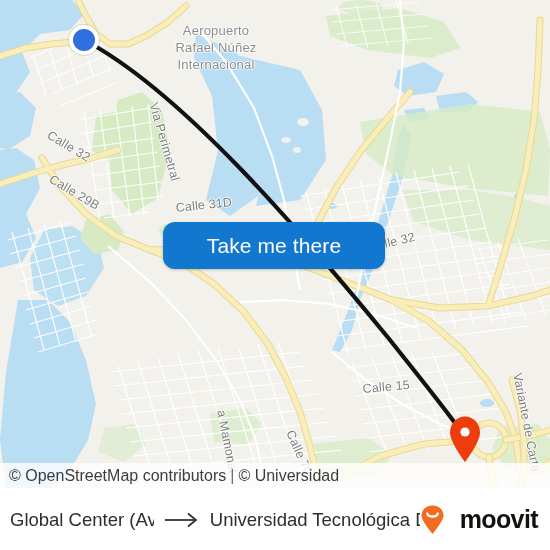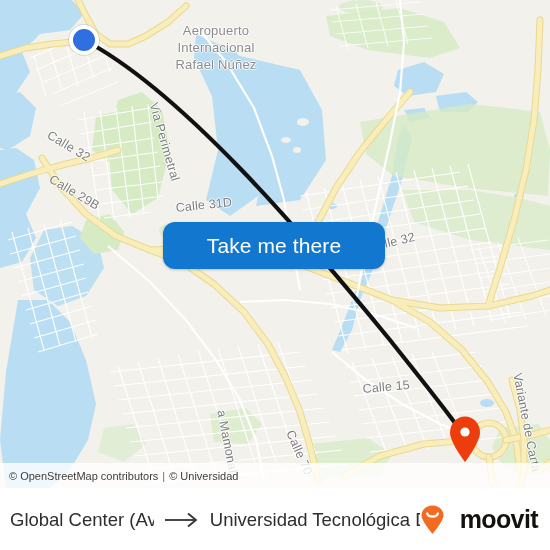--- a/index.html
+++ b/index.html
@@ -79,21 +79,21 @@
     padding: 0;
   }
 
   
   .attrib {
     position: absolute;
     left: 0; bottom: 0;
     width: 550px; height: 25px;
     background: rgba(255,255,255,.80);
     display: flex; align-items: center;
-    font-size: 11px;
+    font-size: 16px;
     color: #3c3c3c;
     padding-left: 9px;
     box-sizing: border-box;
   }
   .attrib .sep { margin: 0 4px; color: #6d6d6d; }
 
   
   .bottombar {
     position: absolute;
     left: 0; top: 488px;
@@ -279,22 +279,22 @@
         <path d="M108,246 L150,282 L186,320 L216,360 L240,400 L256,440 L264,480"></path>
         <path d="M332,352 L366,380 L402,404 L440,424 L472,436"></path>
         <path d="M240,302 L284,300 L330,304 L374,314 L416,328"></path>
       </g>
 
       <path d="M84,40 C 180,90 300,230 390,340 C 420,378 448,412 465,437" stroke="#111111" stroke-width="4.2" fill="none" stroke-linecap="round"></path>
     </svg>
 
     <div class="maplabel place-label" style="left:160px; top:22px; width:112px;">
       <div>Aeropuerto</div>
+      <div>Rafael Núñez</div>
       <div>Internacional</div>
-      <div>Rafael Núñez</div>
     </div>
 
     <div class="maplabel street-label" style="left:52px; top:128px; transform:rotate(31deg); transform-origin:left top;">Calle 32</div>
 
     <div class="maplabel street-label" style="left:54px; top:172px; transform:rotate(31deg); transform-origin:left top;">Calle 29B</div>
 
     <div class="maplabel street-label" style="left:160px; top:101px; transform:rotate(74deg); transform-origin:left top;">Via Perimetral</div>
 
     <div class="maplabel street-label" style="left:175px; top:201px; transform:rotate(-6deg); transform-origin:left top;">Calle 31D</div>
 

